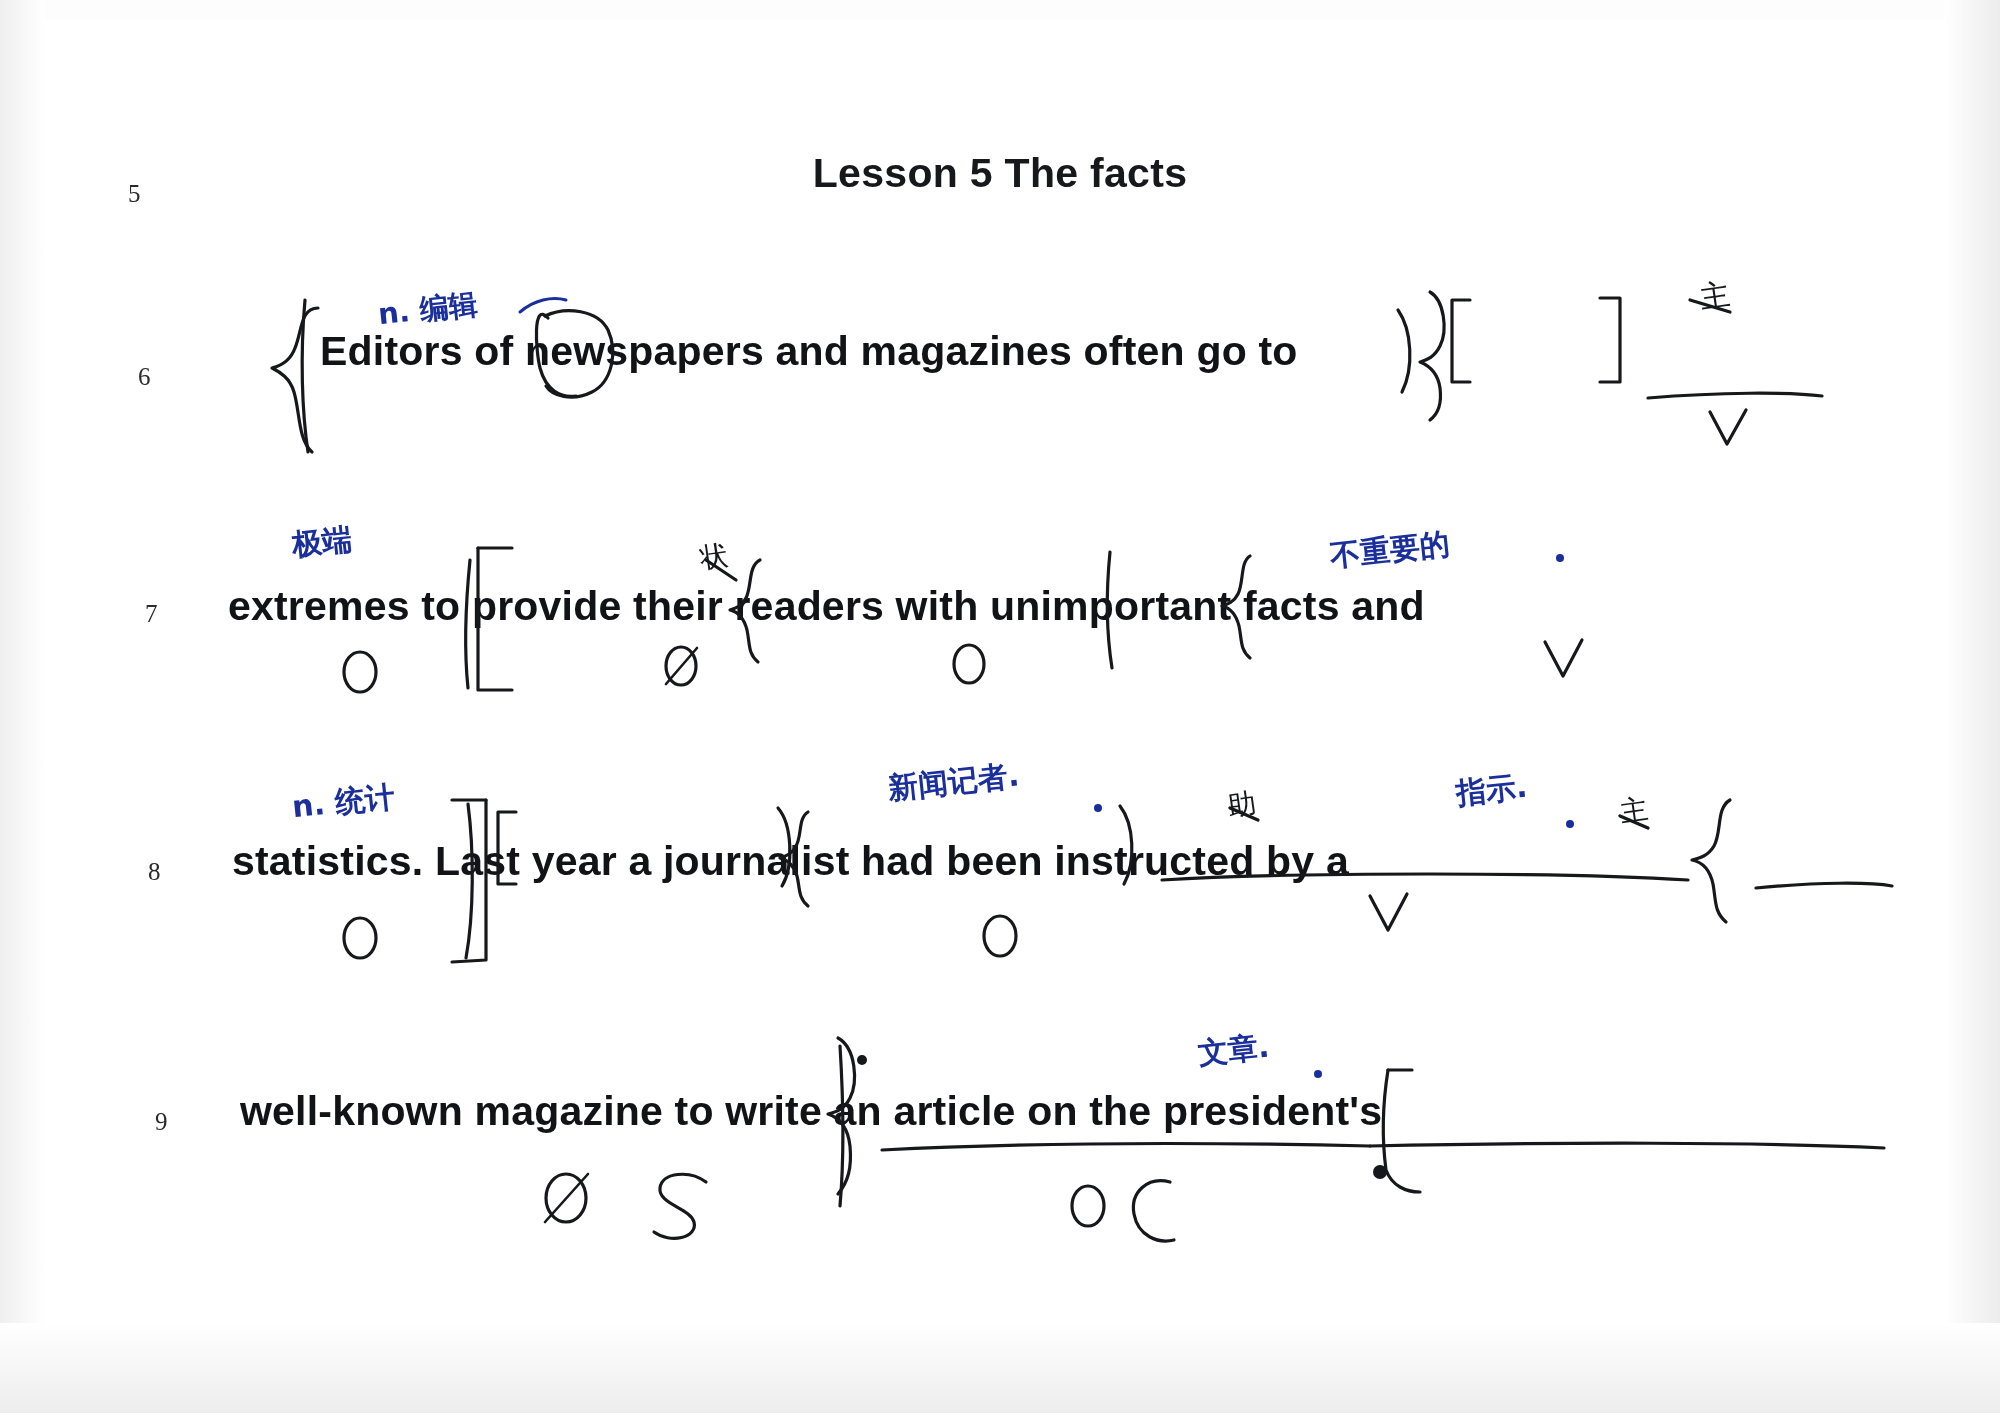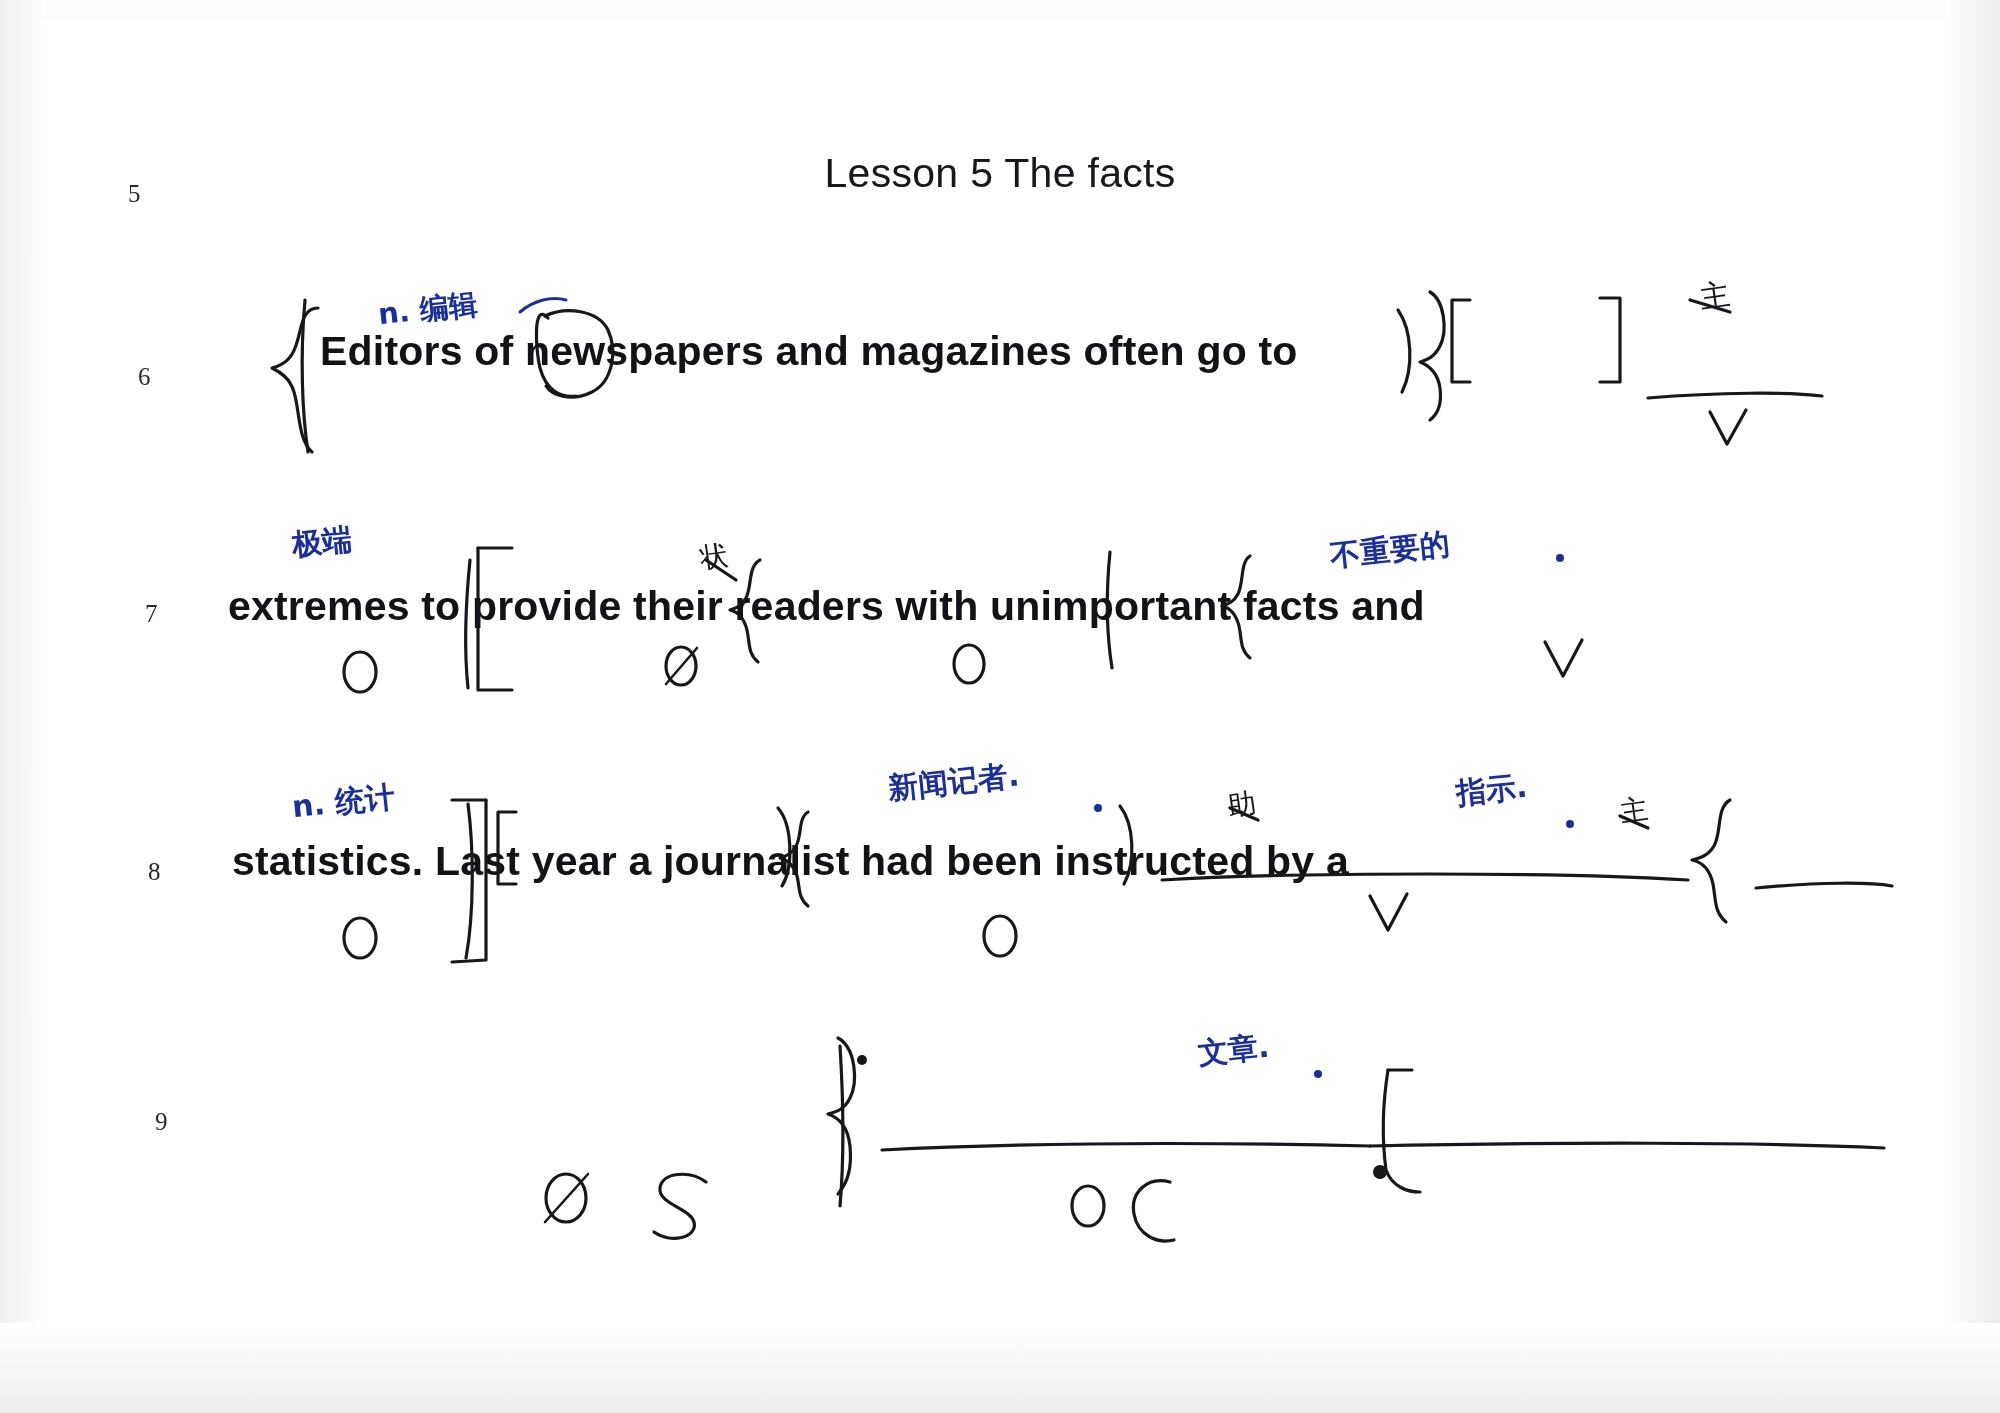--- a/index.html
+++ b/index.html
@@ -49,21 +49,21 @@
     width: 2000px; height: 90px;
     background: linear-gradient(to top, #ededed, #ffffff);
   }
   .title {
     position: absolute;
     top: 150px;
     left: 0;
     width: 2000px;
     text-align: center;
     font-size: 41px;
-    font-weight: normal;
+    font-weight: bold;
     color: #16181b;
     letter-spacing: 0.3px;
   }
   .line-no {
     position: absolute;
     font-size: 25px;
     color: #2b2b2b;
     font-family: "Liberation Serif", serif;
   }
   .text-line {
@@ -112,20 +112,21 @@
 
   <div class="line-no" style="left:128px; top:180px;">5</div>
   <div class="line-no" style="left:138px; top:363px;">6</div>
   <div class="line-no" style="left:145px; top:600px;">7</div>
   <div class="line-no" style="left:148px; top:858px;">8</div>
   <div class="line-no" style="left:155px; top:1108px;">9</div>
 
   <div class="text-line" style="left:320px; top:328px;">Editors  of   newspapers   and   magazines  often  go  to</div>
   <div class="text-line" style="left:228px; top:583px;">extremes to provide their readers with unimportant facts and</div>
   <div class="text-line" style="left:232px; top:838px;">statistics. Last  year a  journalist  had  been  instructed  by  a</div>
+  <div class="text-line" style="left:240px; top:1088px;">well-known magazine to write an article on the president's</div>
 
   <svg class="ann" style="left:0; top:0;" width="2000" height="1413" viewBox="0 0 2000 1413">
 
     <path class="ink" d="M318,308 C300,308 302,332 295,348 C290,362 280,366 272,368 C280,372 290,378 294,392 C300,412 298,440 312,452"></path>
     <path class="ink" d="M305,300 C300,356 302,412 308,452"></path>
 
     <path class="ink" d="M548,318 C532,300 536,352 540,368 C546,390 560,398 576,396"></path>
     <path class="ink" d="M545,316 C566,306 598,310 608,330 C618,352 612,382 592,392 C572,402 552,396 546,386"></path>
 
     <path class="ink-blue" d="M520,312 C534,300 552,296 566,300"></path>

